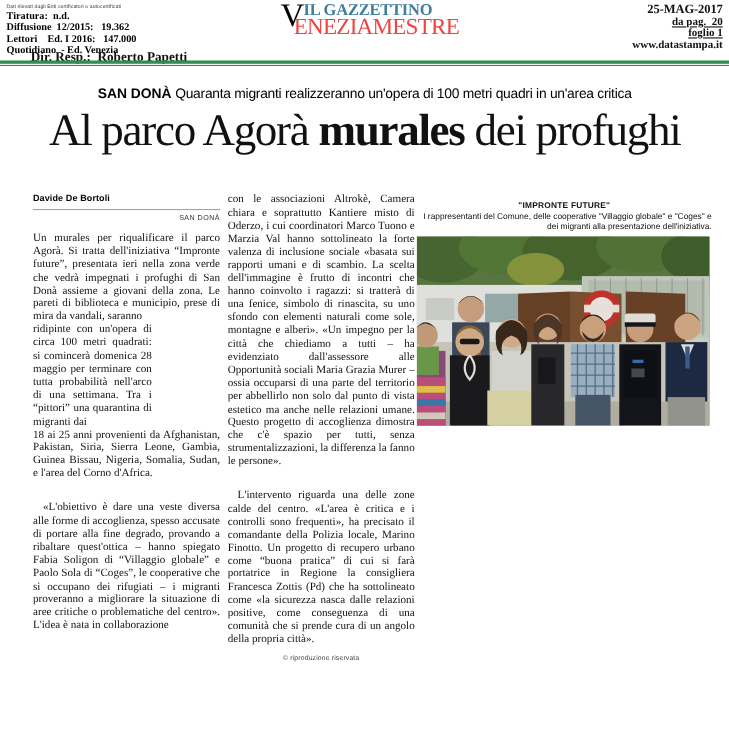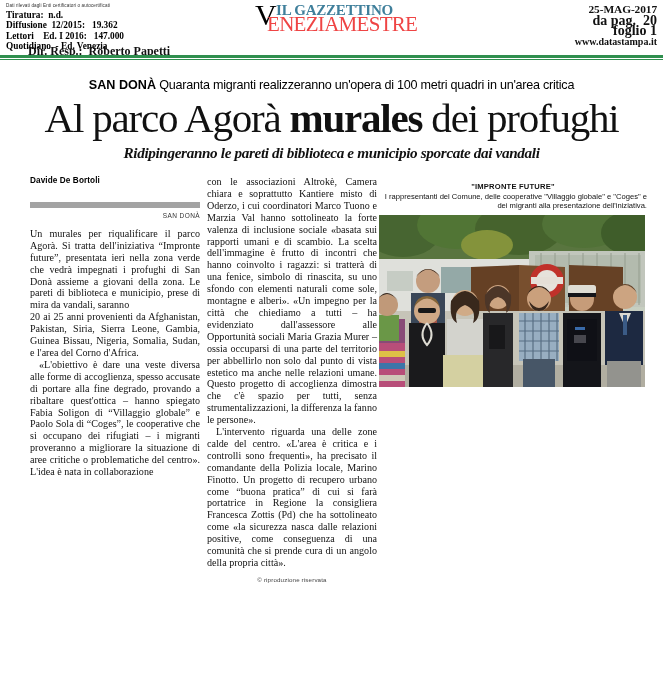--- a/index.html
+++ b/index.html
@@ -103,23 +103,24 @@
     font-family: "Liberation Serif", serif;
   }
   .md-date {
     font-weight: bold;
     font-size: 11.4px;
     line-height: 13px;
     letter-spacing: -0.1px;
   }
   .md-sub {
     font-weight: bold;
-    font-size: 14px;
+    font-size: 10px;
     line-height: 10.2px;
     white-space: pre;
+    text-decoration: underline;
   }
   .md-url {
     font-weight: bold;
     font-size: 10px;
     line-height: 11px;
   }
 
   .green-rule {
     position: absolute;
     left: 0;
@@ -200,34 +201,34 @@
   .col1 { left: 30px;  width: 170px; }
   .col2 { left: 207px; width: 170px; }
 
   .byline {
     font-family: "Liberation Sans", sans-serif;
     font-weight: bold;
     font-size: 8.2px;
     line-height: 10px;
     letter-spacing: .1px;
     color: #000;
-    padding-bottom: 16px;
-    border-bottom: 6px solid #a3a3a3;
+    padding-bottom: 4px;
+    border-bottom: 1px solid #a3a3a3;
     margin-bottom: 2px;
   }
   .dateline {
     font-family: "Liberation Sans", sans-serif;
     font-size: 6.5px;
     letter-spacing: .4px;
     text-align: right;
     color: #333;
     margin-bottom: 6px;
   }
   .col p { margin: 0; }
-  .col p.indent { text-indent: 9px; }
+  .col p.indent { text-indent: 9px; margin-top: 19px; }
 
   
   .col1 .narrow {
     width: 108px;
     text-align: justify;
   }
 
   .rights {
     font-family: "Liberation Sans", sans-serif;
     font-size: 6.2px;
@@ -297,30 +298,30 @@
 
   <div class="green-rule"></div>
   <div class="green-rule-thin"></div>
 </div>
 
 <div class="headline-wrap">
   <div class="kicker">
     <span class="place">SAN DONÀ</span><span> Quaranta migranti realizzeranno un'opera di 100 metri quadri in un'area critica</span>
   </div>
   <div class="headline"><span>Al parco Agorà </span><b>murales</b><span> dei profughi</span></div>
-  <div class="subhead">Ridipingeranno le pareti di biblioteca e municipio sporcate dai vandali</div>
 </div>
 
 <div class="article">
 
   <div class="col col1">
     <div class="byline">Davide De Bortoli</div>
     <div class="dateline">SAN DONÀ</div>
     <p>Un murales per riqualificare il parco Agorà. Si tratta dell'iniziativa “Impronte future”, presentata ieri nella zona verde che vedrà impegnati i profughi di San Donà assieme a giovani della zona. Le pareti di biblioteca e municipio, prese di mira da vandali, saranno</p>
-    <p>20 ai 25 anni provenienti da Afghanistan, Pakistan, Siria, Sierra Leone, Gambia, Guinea Bissau, Nigeria, Somalia, Sudan, e l'area del Corno d'Africa.</p>
+    <p class="narrow">ridipinte con un'opera di circa 100 metri quadrati: si comincerà domenica 28 maggio per terminare con tutta probabilità nell'arco di una settimana. Tra i “pittori” una quarantina di migranti dai</p>
+    <p>18 ai 25 anni provenienti da Afghanistan, Pakistan, Siria, Sierra Leone, Gambia, Guinea Bissau, Nigeria, Somalia, Sudan, e l'area del Corno d'Africa.</p>
     <p class="indent">«L'obiettivo è dare una veste diversa alle forme di accoglienza, spesso accusate di portare alla fine degrado, provando a ribaltare quest'ottica – hanno spiegato Fabia Soligon di “Villaggio globale” e Paolo Sola di “Coges”, le cooperative che si occupano dei rifugiati – i migranti proveranno a migliorare la situazione di aree critiche o problematiche del centro». L'idea è nata in collaborazione</p>
   </div>
 
   <div class="col col2">
     <p>con le associazioni Altrokè, Camera chiara e soprattutto Kantiere misto di Oderzo, i cui coordinatori Marco Tuono e Marzia Val hanno sottolineato la forte valenza di inclusione sociale «basata sui rapporti umani e di scambio. La scelta dell'immagine è frutto di incontri che hanno coinvolto i ragazzi: si tratterà di una fenice, simbolo di rinascita, su uno sfondo con elementi naturali come sole, montagne e alberi». «Un impegno per la città che chiediamo a tutti – ha evidenziato dall'assessore alle Opportunità sociali Maria Grazia Murer – ossia occuparsi di una parte del territorio per abbellirlo non solo dal punto di vista estetico ma anche nelle relazioni umane. Questo progetto di accoglienza dimostra che c'è spazio per tutti, senza strumentalizzazioni, la differenza la fanno le persone».</p>
     <p class="indent">L'intervento riguarda una delle zone calde del centro. «L'area è critica e i controlli sono frequenti», ha precisato il comandante della Polizia locale, Marino Finotto. Un progetto di recupero urbano come “buona pratica” di cui si farà portatrice in Regione la consigliera Francesca Zottis (Pd) che ha sottolineato come «la sicurezza nasca dalle relazioni positive, come conseguenza di una comunità che si prende cura di un angolo della propria città».</p>
     <div class="rights">© riproduzione riservata</div>
   </div>
 
 </div>

